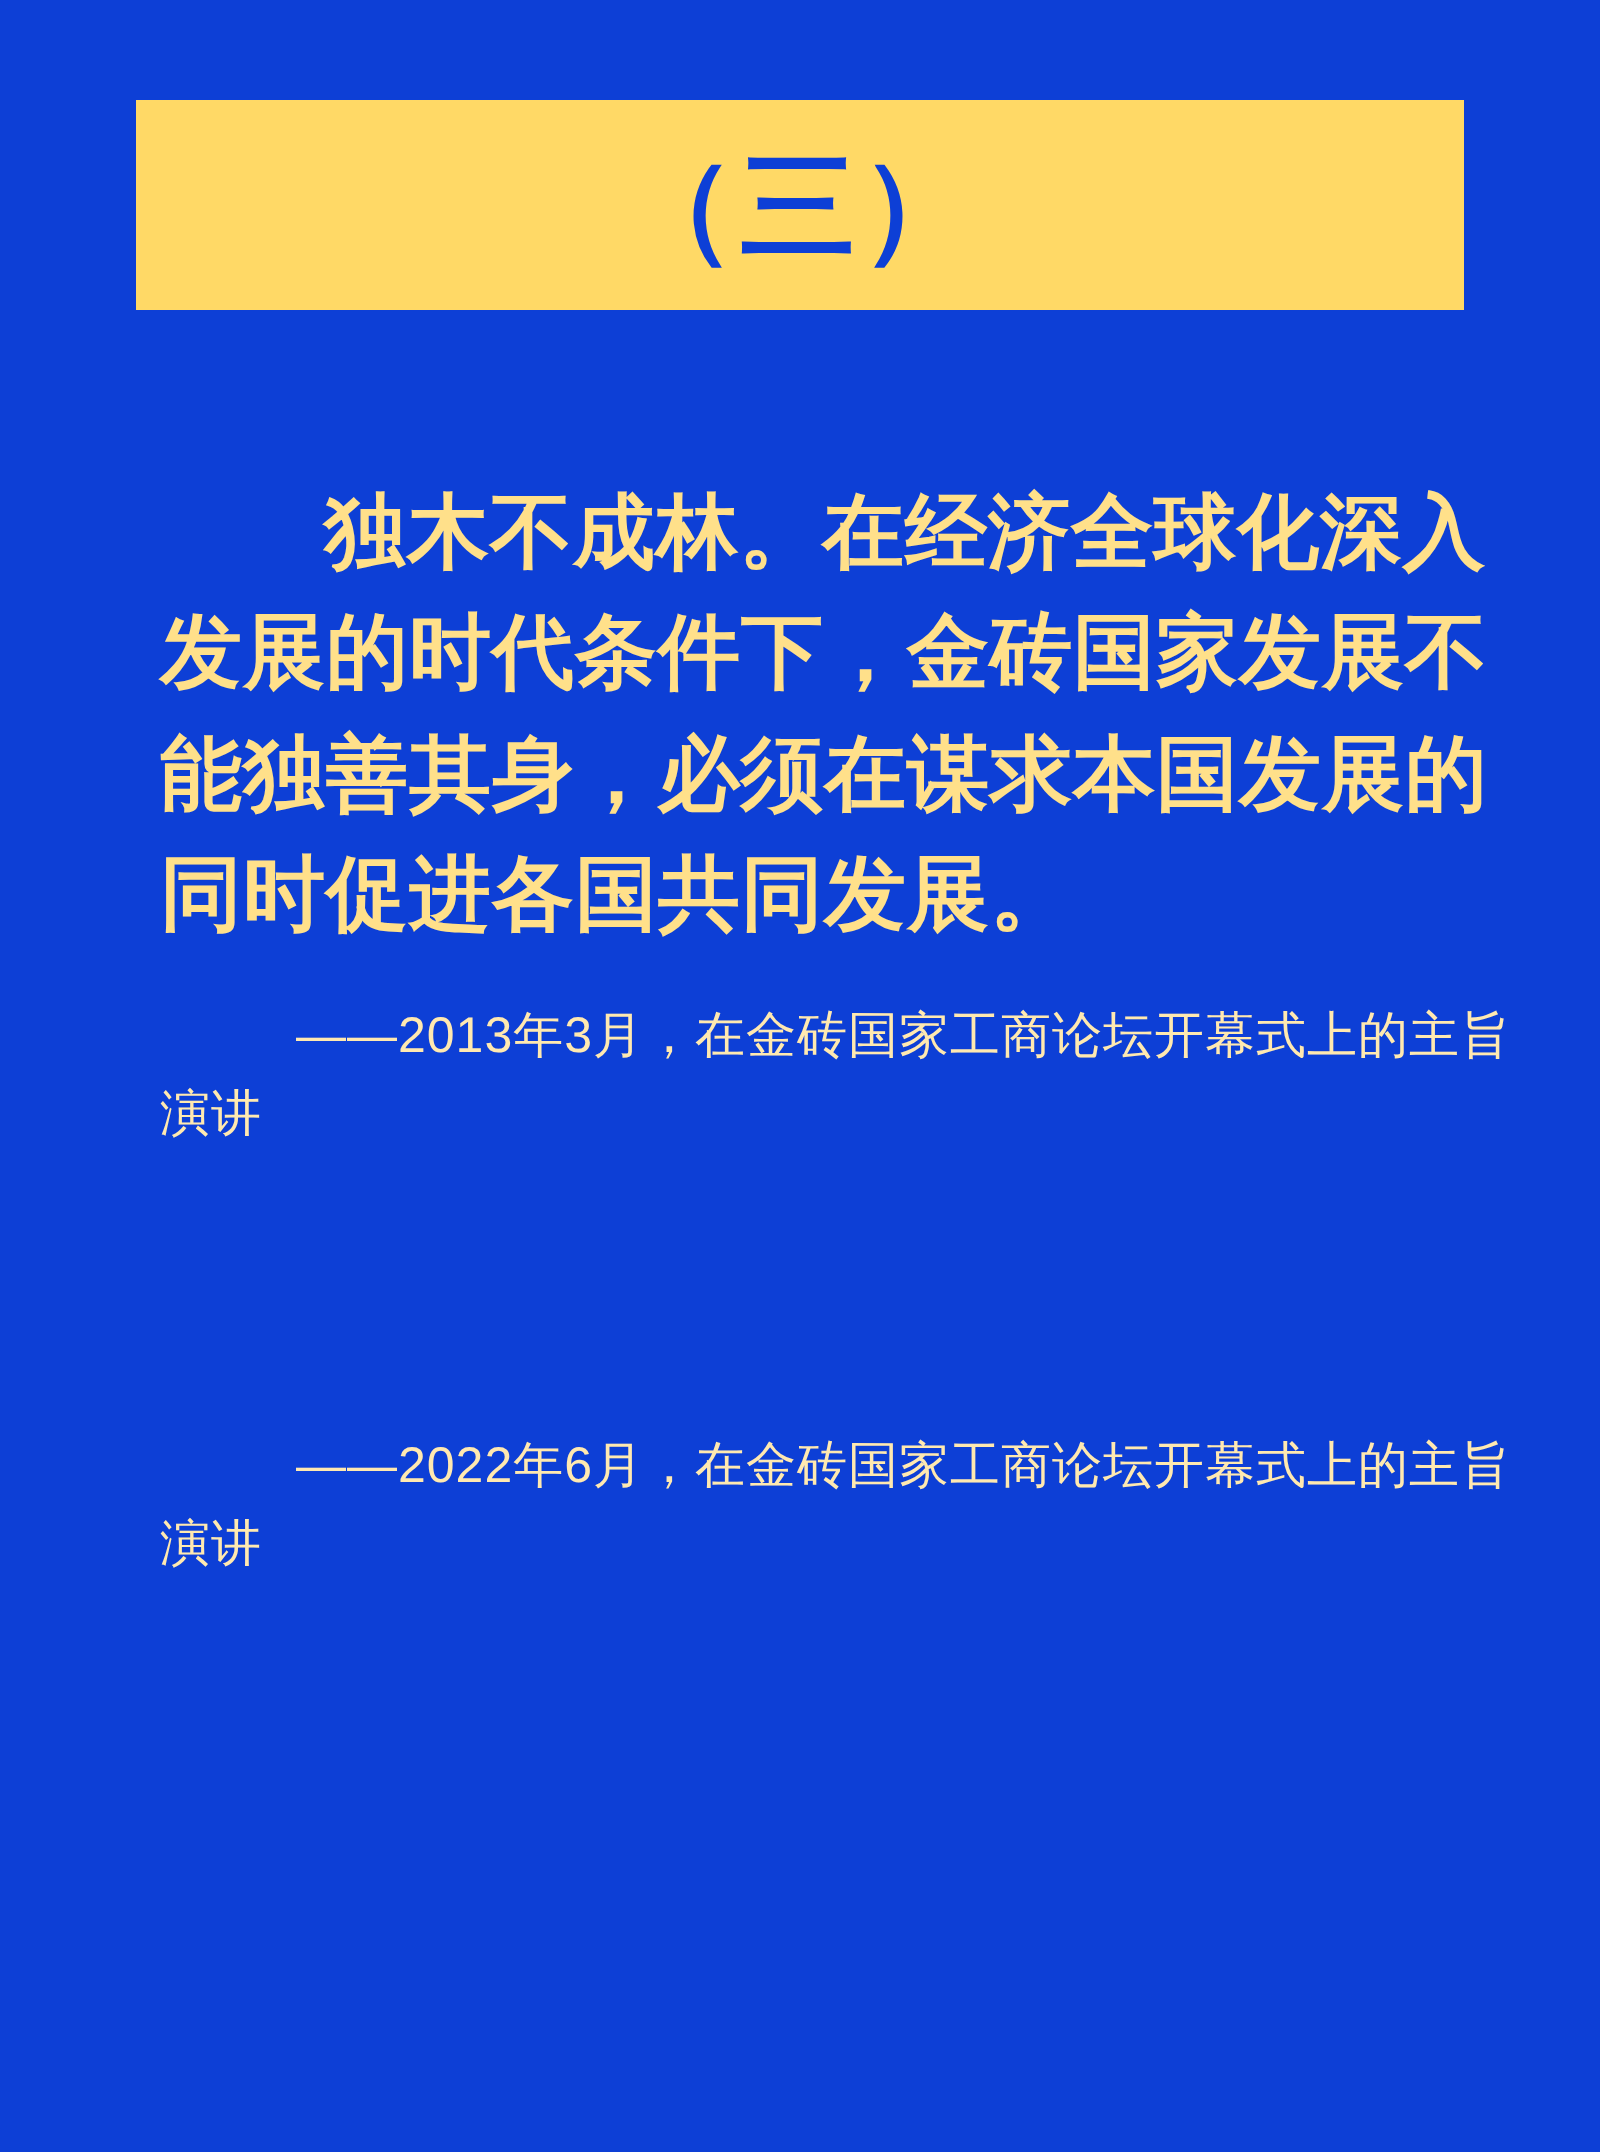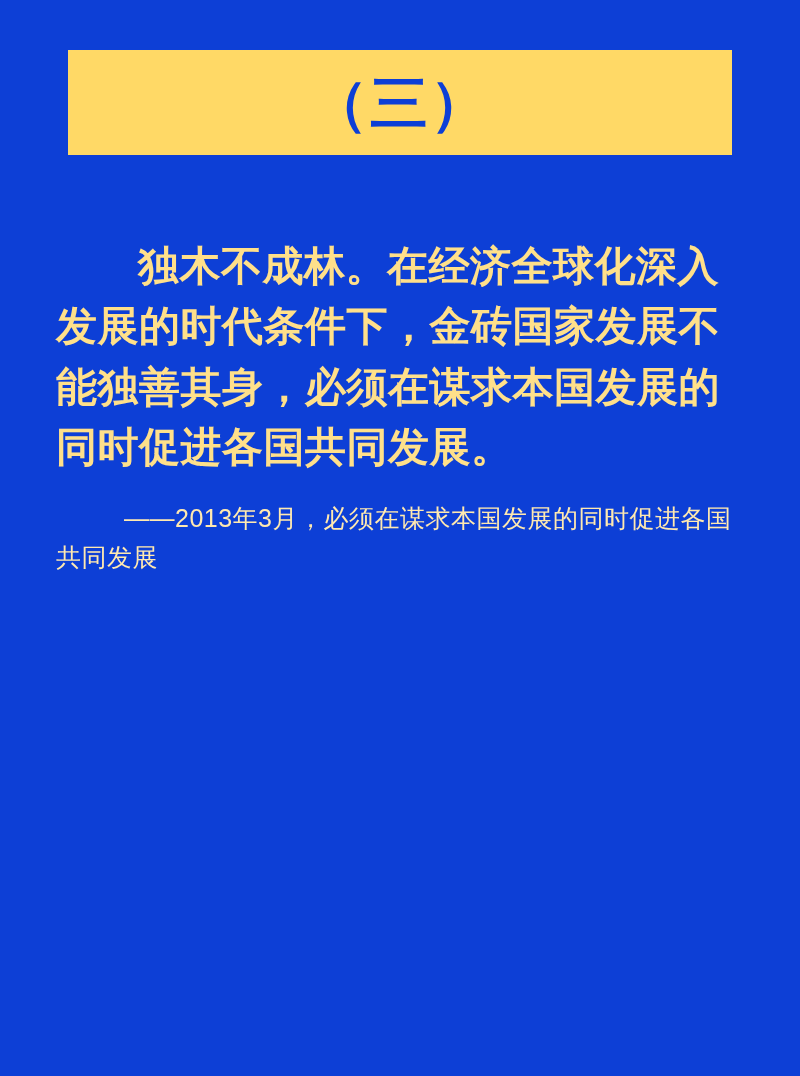--- a/index.html
+++ b/index.html
@@ -35,21 +35,21 @@
   .header-title {
     color: #0d3fd6;
     font-family: "DejaVu Serif", serif;
     font-size: 58px;
     font-weight: bold;
     letter-spacing: 2px;
     line-height: 1;
   }
   .quote-block {
     position: absolute;
-    left: 56px;
+    left: 80px;
     width: 676px;
     box-sizing: border-box;
   }
   .q1 { top: 236px; }
   .q2 { top: 692px; }
 
   .quote-text {
     color: #ffe08a;
     font-family: "DejaVu Serif", serif;
     font-weight: bold;
@@ -73,19 +73,20 @@
 <body>
 
 <div class="page">
 
   <div class="header-band">
     <div class="header-title">（三）</div>
   </div>
 
   <div class="quote-block q1">
     <p class="quote-text">独木不成林。在经济全球化深入发展的时代条件下，金砖国家发展不能独善其身，必须在谋求本国发展的同时促进各国共同发展。</p>
-    <p class="quote-source">——2013年3月，必须在谋求本国发展的同时促进各国共同发展</p>
+    <p class="quote-source">——2013年3月，在金砖国家工商论坛开幕式上的主旨演讲</p>
   </div>
 
   <div class="quote-block q2">
+    <p class="quote-source">——2022年6月，在金砖国家工商论坛开幕式上的主旨演讲</p>
   </div>
 
 </div>
 
 </body></html>

